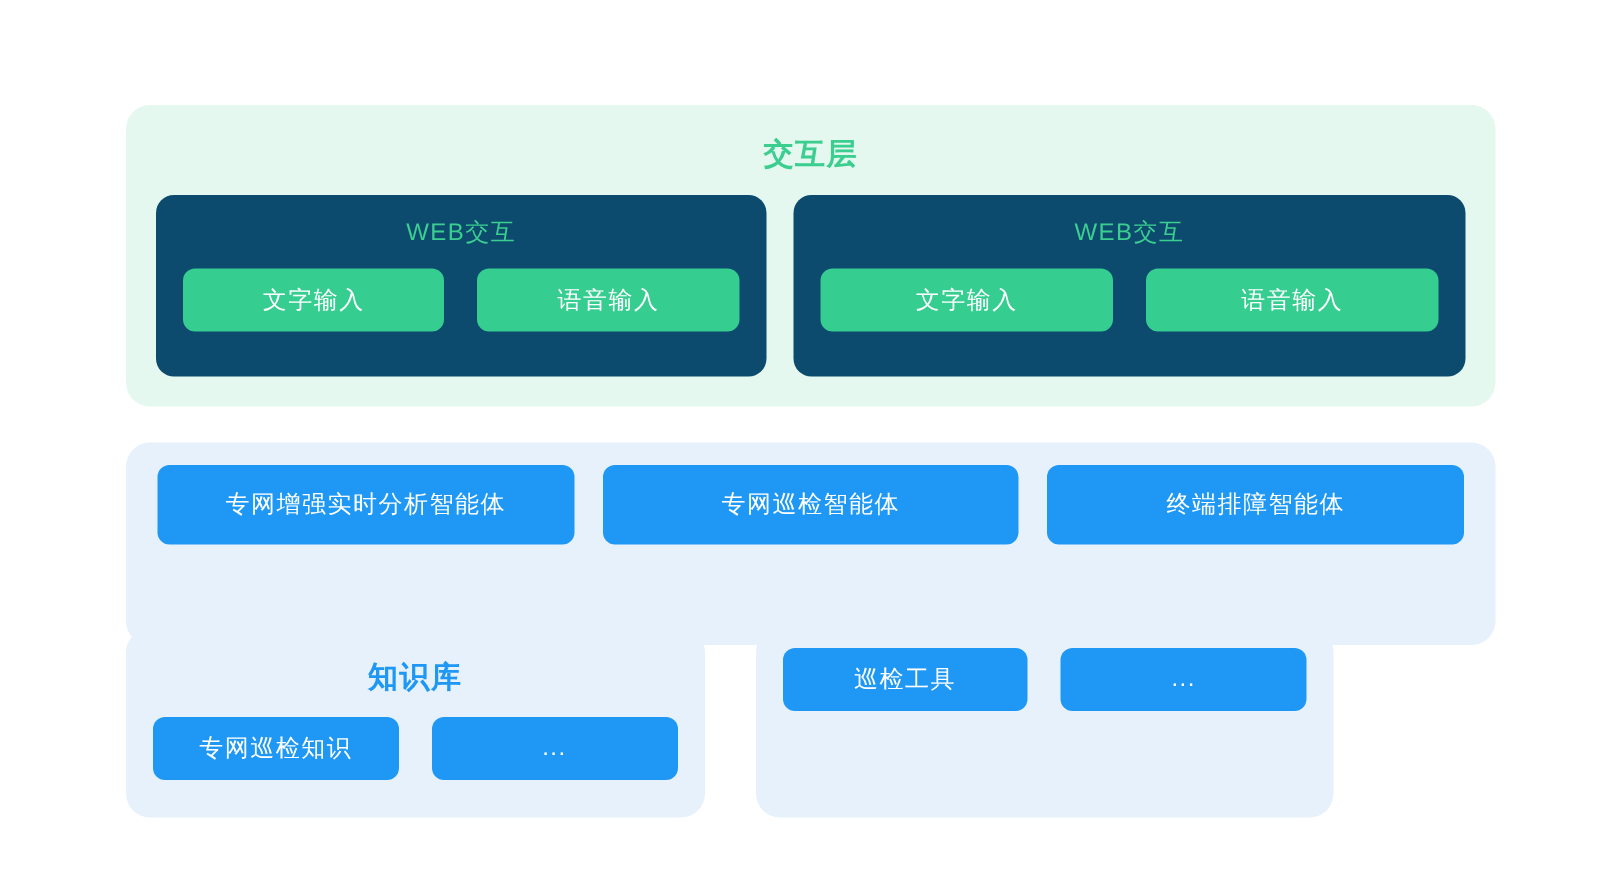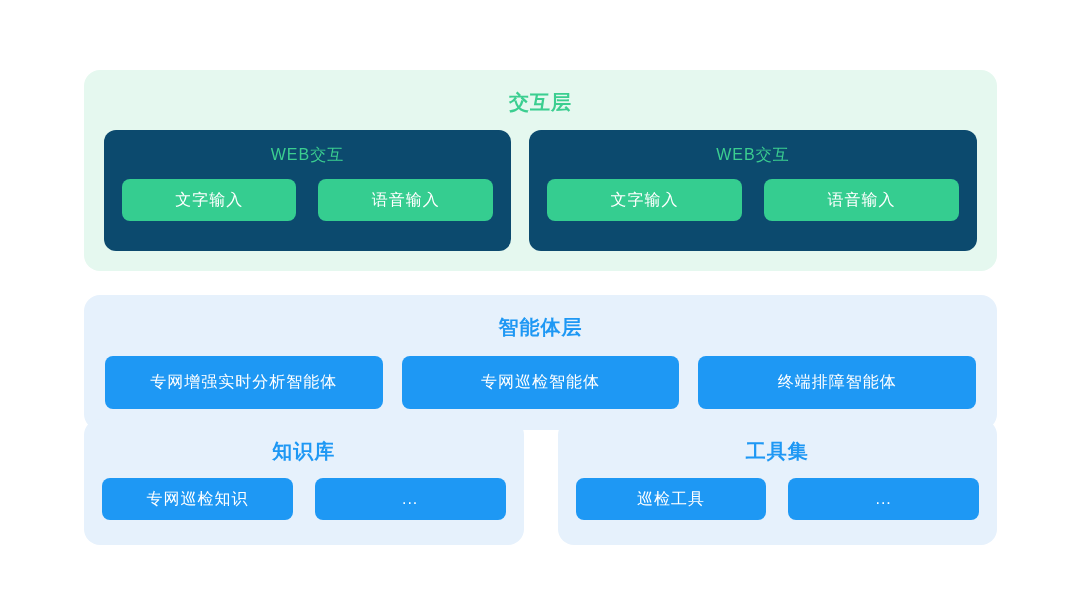--- a/index.html
+++ b/index.html
@@ -29,21 +29,21 @@
     width: 913px; height: 201px;
   }
   .layer-agent {
     background: #E6F1FC;
     left: 84px; top: 267px;
     width: 913px; height: 135px;
   }
   .bottom-row {
     position: absolute;
     left: 84px; top: 419px;
-    width: 913px; height: 126px;
+    width: 805px; height: 126px;
     display: flex;
     gap: 34px;
   }
   .layer-small {
     background: #E6F1FC;
     border-radius: 16px;
     flex: 1;
     display: flex;
     flex-direction: column;
     box-sizing: border-box;
@@ -140,40 +140,38 @@
         <div class="chips-row">
           <div class="chip chip-green">文字输入</div>
           <div class="chip chip-green">语音输入</div>
         </div>
       </div>
 
     </div>
   </div>
 
   <div class="layer layer-agent">
-    <div class="layer-title blue">智能体层</div>
     <div class="agent-chips">
       <div class="chip chip-blue">专网增强实时分析智能体</div>
       <div class="chip chip-blue">专网巡检智能体</div>
       <div class="chip chip-blue">终端排障智能体</div>
     </div>
   </div>
 
   <div class="bottom-row">
 
     <div class="layer-small">
       <div class="layer-title blue">知识库</div>
       <div class="small-chips">
         <div class="chip chip-blue">专网巡检知识</div>
         <div class="chip chip-blue">...</div>
       </div>
     </div>
 
     <div class="layer-small">
-      <div class="layer-title blue">工具集</div>
       <div class="small-chips">
         <div class="chip chip-blue">巡检工具</div>
         <div class="chip chip-blue">...</div>
       </div>
     </div>
 
   </div>
 
 </div>
 

